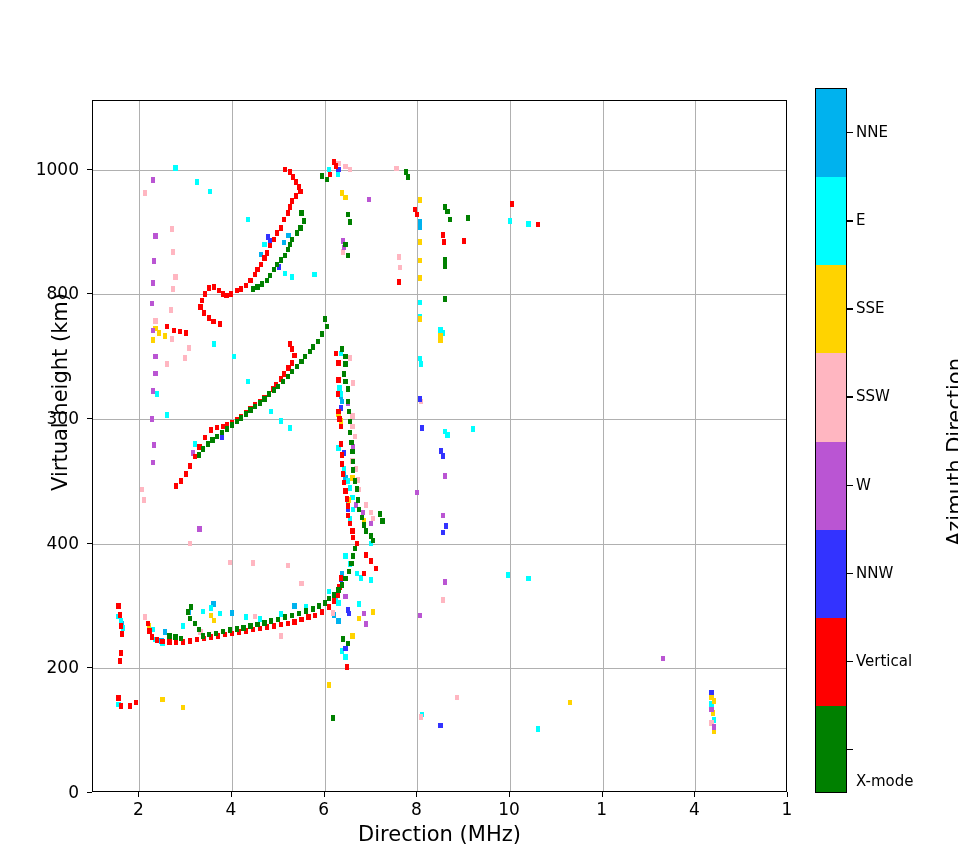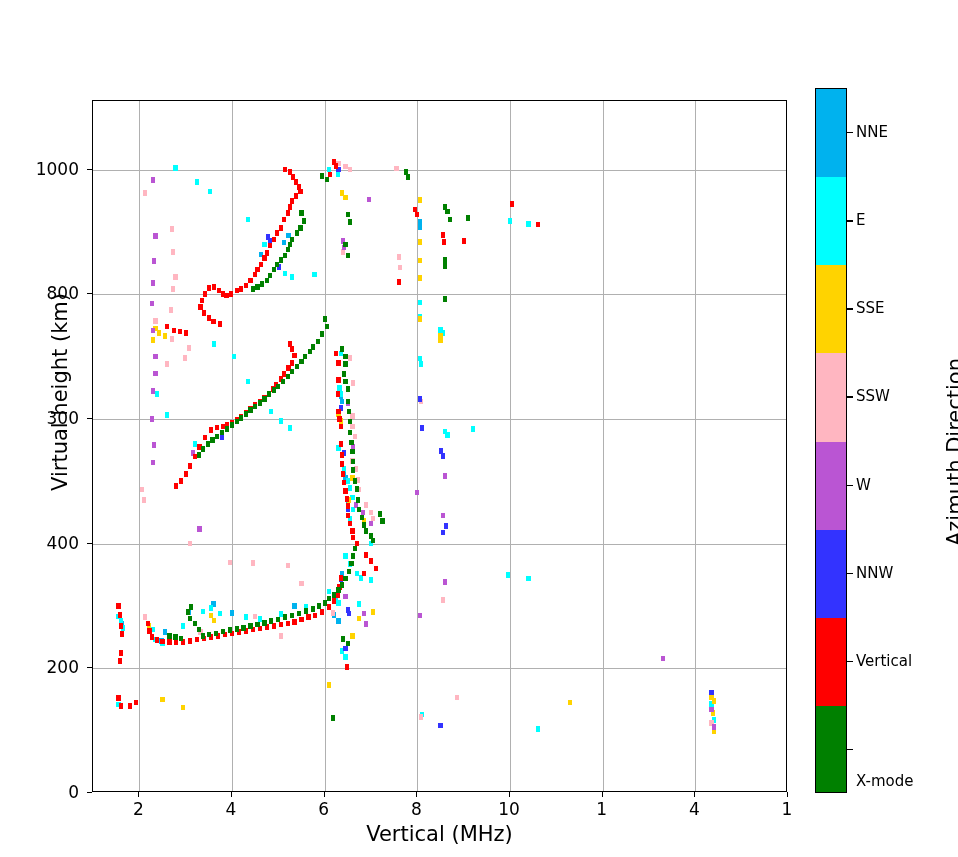--- a/index.html
+++ b/index.html
@@ -600,21 +600,21 @@
       <div class="ytick" style="left: 87px; top: 542.631px; position: absolute;"></div>
       <div class="yticklabel" style="left: 17px; top: 542.631px; width: 62px;">400</div>
       <div class="ytick" style="left: 87px; top: 417.946px; position: absolute;"></div>
       <div class="yticklabel" style="left: 17px; top: 417.946px; width: 62px;">300</div>
       <div class="ytick" style="left: 87px; top: 293.261px; position: absolute;"></div>
       <div class="yticklabel" style="left: 17px; top: 293.261px; width: 62px;">800</div>
       <div class="ytick" style="left: 87px; top: 168.577px; position: absolute;"></div>
       <div class="yticklabel" style="left: 17px; top: 168.577px; width: 62px;">1000</div>
     </div>
 
-  <div id="xlabel">Vertical (MHz)</div>
+  <div id="xlabel">Direction (MHz)</div>
   <div id="ylabel">Virtual height (km)</div>
 
   <div id="colorbar">
       <div class="cbseg" style="height: 88.125px; background: rgb(0, 178, 238);"></div>
       <div class="cbseg" style="height: 88.125px; background: rgb(0, 255, 255);"></div>
       <div class="cbseg" style="height: 88.125px; background: rgb(255, 211, 0);"></div>
       <div class="cbseg" style="height: 88.125px; background: rgb(255, 182, 193);"></div>
       <div class="cbseg" style="height: 88.125px; background: rgb(186, 85, 211);"></div>
       <div class="cbseg" style="height: 88.125px; background: rgb(51, 51, 255);"></div>
       <div class="cbseg" style="height: 88.125px; background: rgb(255, 0, 0);"></div>

